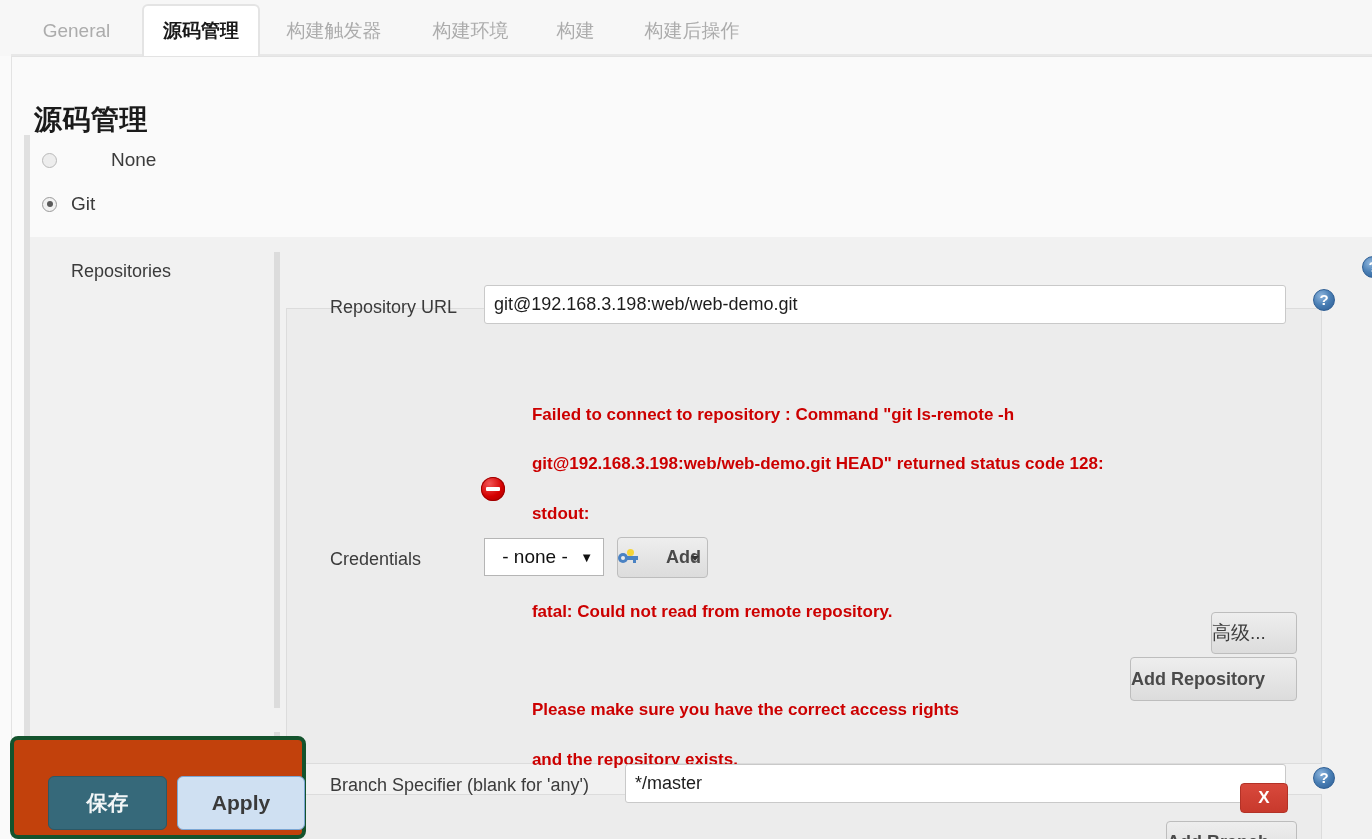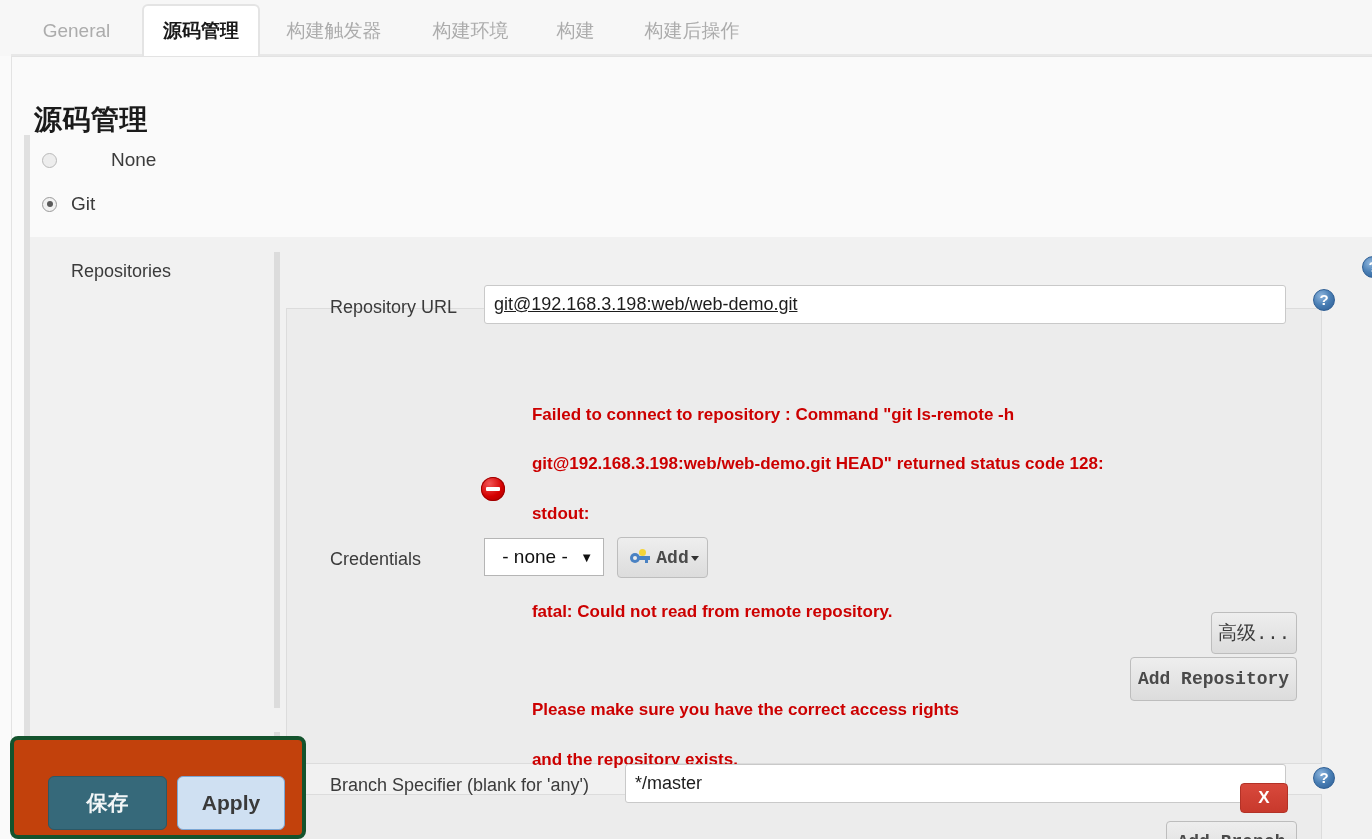--- a/index.html
+++ b/index.html
@@ -247,27 +247,27 @@
     color: #111;
   }
 
   
   .btn {
     position: absolute;
     box-sizing: border-box;
     background: linear-gradient(#eeeeee, #dcdcdc);
     border: 1px solid #bdbdbd;
     border-radius: 4px;
-    font-family: Liberation Mono, monospace;
+    font-family: Liberation Sans, sans-serif;
     font-size: 18px;
     font-weight: bold;
     color: #4a4a4a;
     display: flex;
     align-items: center;
-    justify-content: center;
+    justify-content: space-between;
     cursor: pointer;
     white-space: nowrap;
   }
   .btn.cn { font-weight: normal; color: #3c3c3c; font-size: 19px; margin-top: 15px; }
 
   .btn-add {
     gap: 6px;
   }
   .key-icon {
     position: relative;
@@ -370,21 +370,21 @@
     font-weight: bold;
     display: flex;
     align-items: center;
     justify-content: center;
     box-sizing: border-box;
     cursor: pointer;
   }
   .btn-apply {
     position: absolute;
     left: 163px; top: 36px;
-    width: 108px; height: 54px;
+    width: 128px; height: 54px;
     background: #cfe0f2;
     border: 1px solid #7aa6d4;
     border-radius: 6px;
     color: #3a3a3a;
     font-size: 21px;
     font-weight: bold;
     display: flex;
     align-items: center;
     justify-content: center;
     box-sizing: border-box;
@@ -422,21 +422,21 @@
   </div>
 
   <div class="git-body"></div>
 
   <div class="sub-label" style="left:71px; top:205px;">Repositories</div>
   <div class="vrail" style="left:274px; top:196px; height:456px;"></div>
 
   <div class="repo-panel"></div>
 
   <div class="field-label" style="left:330px; top:241px;">Repository URL</div>
-  <input class="txt" style="left: 484px; top: 229px; width: 802px; height: 39px; text-decoration: underline;" value="git@192.168.3.198:web/web-demo.git">
+  <input class="txt" style="left: 484px; top: 229px; width: 802px; height: 39px;" value="git@192.168.3.198:web/web-demo.git">
   <div class="help-icon" style="left:1313px; top:233px;"></div>
   <div class="help-icon" style="left:1362px; top:200px;"></div>
 
   <div class="err-icon"></div>
   <div class="error-block">
     <span>Failed to connect to repository : Command "git ls-remote -h</span><br>
     <span>git@192.168.3.198:web/web-demo.git HEAD" returned status code 128:</span><br>
     <span>stdout:</span><br>
     <br>
     <span>fatal: Could not read from remote repository.</span>

